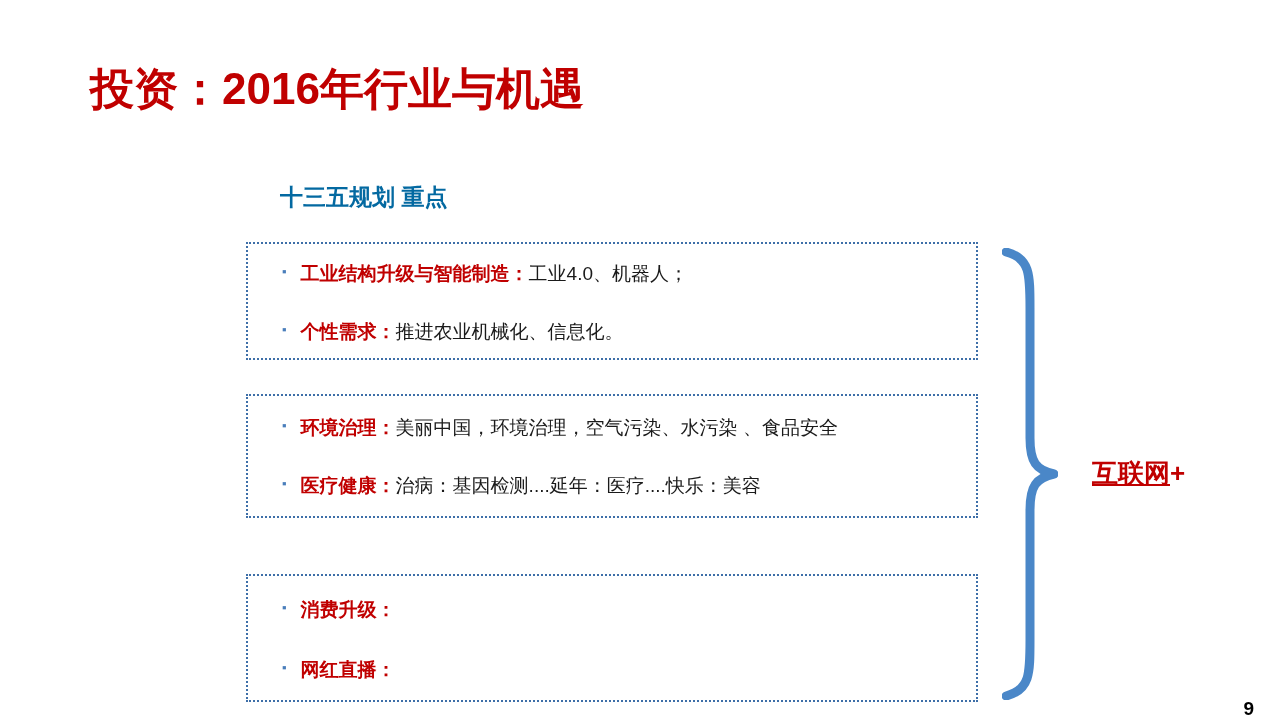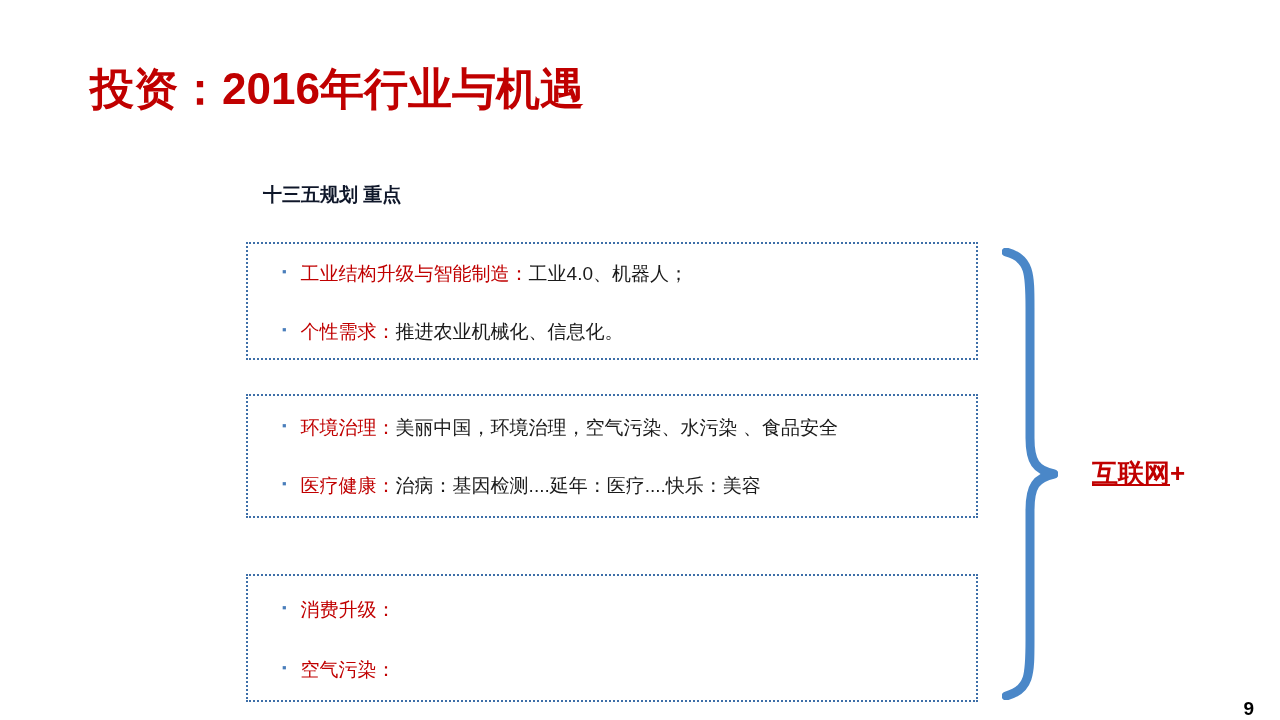--- a/index.html
+++ b/index.html
@@ -37,25 +37,25 @@
     left: 96px;
     top: 112px;
     font-size: 33px;
     font-weight: bold;
     color: #C00000;
     white-space: nowrap;
     line-height: 1.15;
   }
   .section-heading {
     position: absolute;
-    left: 263px;
+    left: 280px;
     top: 170px;
-    font-size: 19px;
+    font-size: 23px;
     font-weight: bold;
-    color: #0f172a;
+    color: #0369a1;
     white-space: nowrap;
   }
   .group-box {
     position: absolute;
     left: 246px;
     width: 732px;
     border: 2px dotted #3E6FA8;
     box-sizing: border-box;
     background: #ffffff;
   }
@@ -75,21 +75,21 @@
   }
   .bullet-mark {
     color: #4A7EBB;
     font-size: 13px;
     line-height: 1.5;
     margin-right: 14px;
     flex: 0 0 auto;
   }
   .bullet-label {
     color: #C00000;
-    font-weight: normal;
+    font-weight: bold;
     flex: 0 0 auto;
   }
   .bullet-text {
     color: #1a1a1a;
     font-weight: normal;
     flex: 0 1 auto;
   }
 
   #group-0 .row-0 { top: 18px; }
   #group-0 .row-1 { top: 76px; }
@@ -162,21 +162,21 @@
     </div>
   </div>
 
   <div class="group-box" id="group-2">
     <div class="bullet-row row-0">
       <span class="bullet-mark">▪</span>
       <span class="bullet-label">消费升级：</span>
     </div>
     <div class="bullet-row row-1">
       <span class="bullet-mark">▪</span>
-      <span class="bullet-label">空气污染：</span>
+      <span class="bullet-label">网红直播：</span>
     </div>
   </div>
 
   <div class="brace">
     <svg width="56" height="452" viewBox="0 0 56 452" xmlns="http://www.w3.org/2000/svg">
       <path d="M4 4 C 28 10, 28 26, 28 60 L 28 190 C 28 214, 34 222, 52 226 C 34 230, 28 238, 28 262 L 28 392 C 28 426, 28 442, 4 448" fill="none" stroke="#4A87C8" stroke-width="9" stroke-linecap="round" stroke-linejoin="round"></path>
     </svg>
   </div>
 
   <div class="brace-label">

